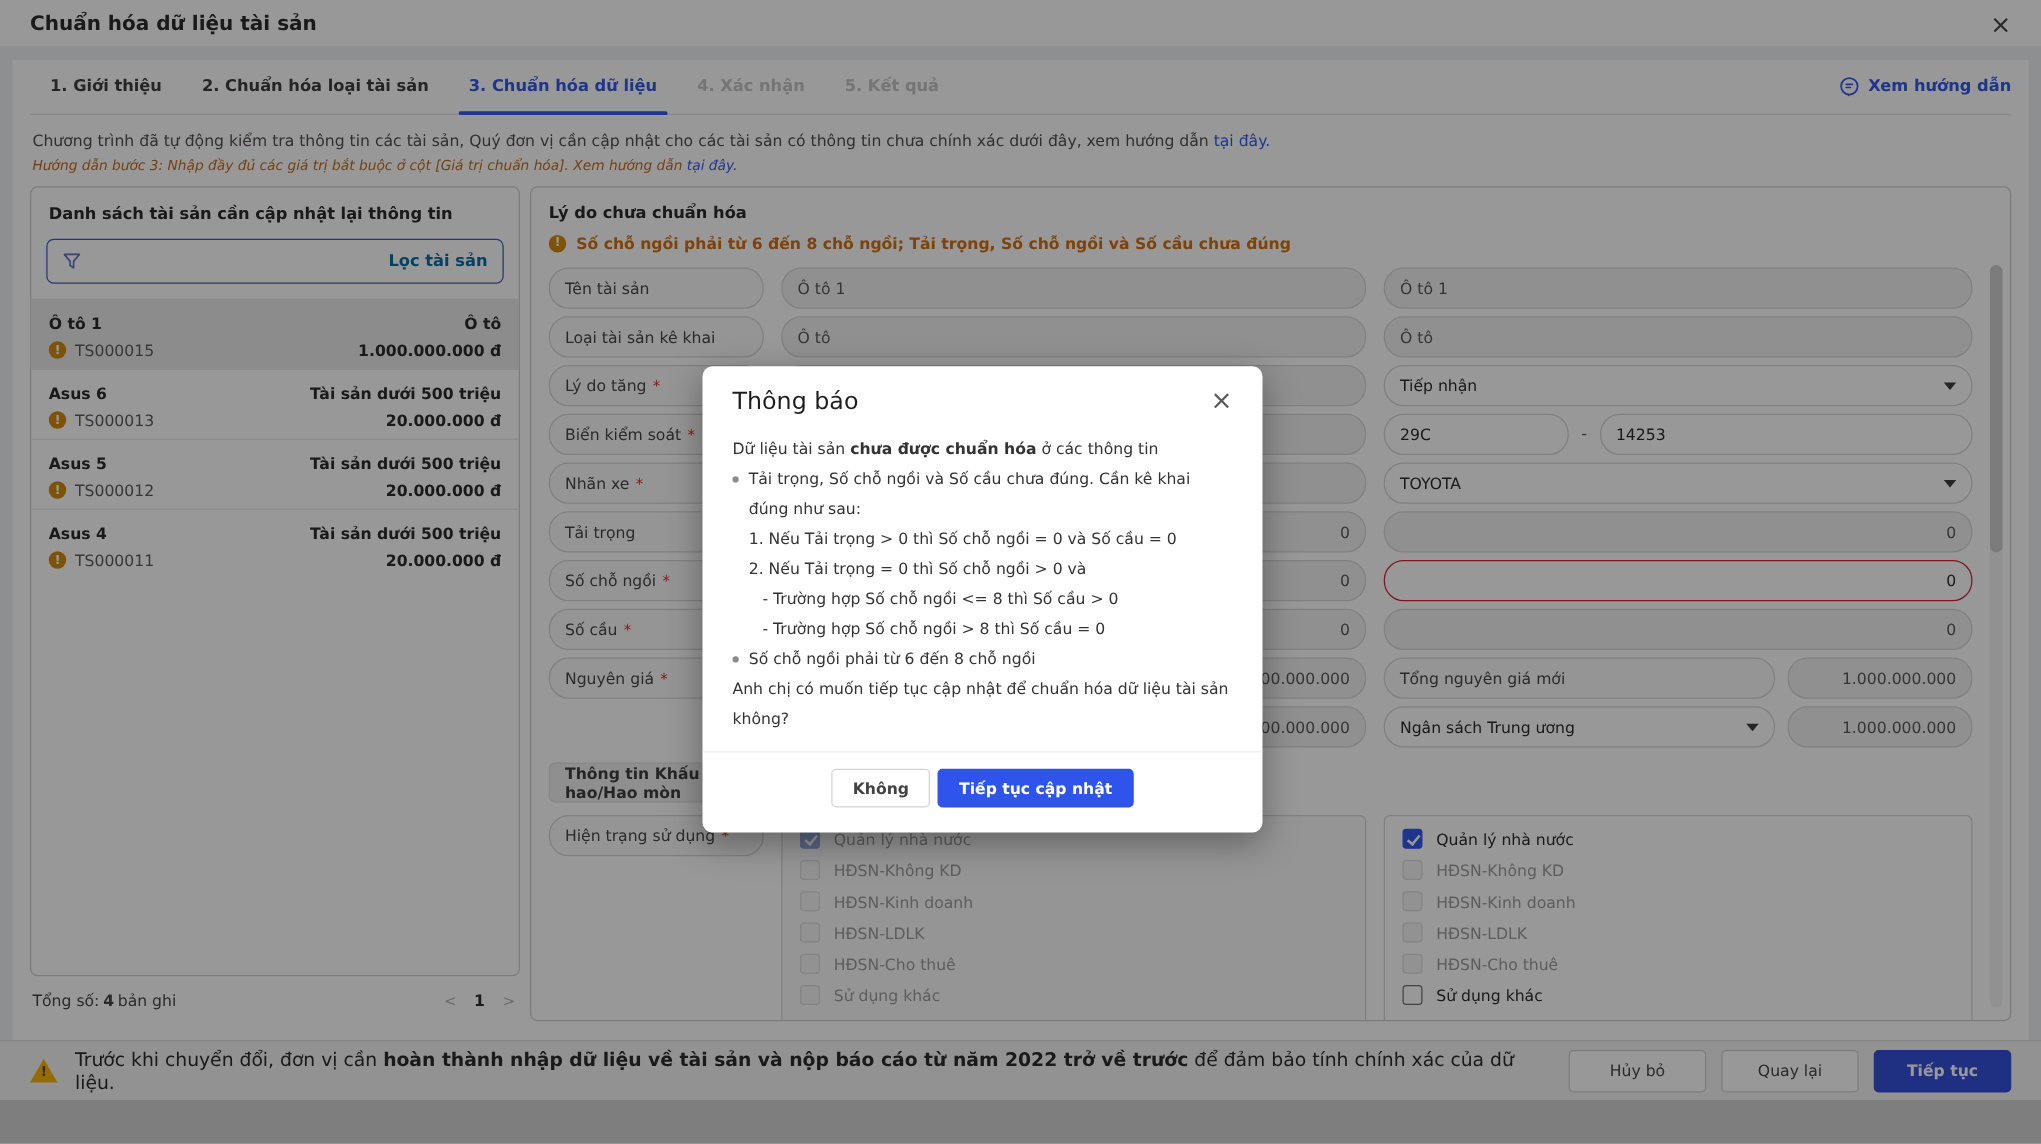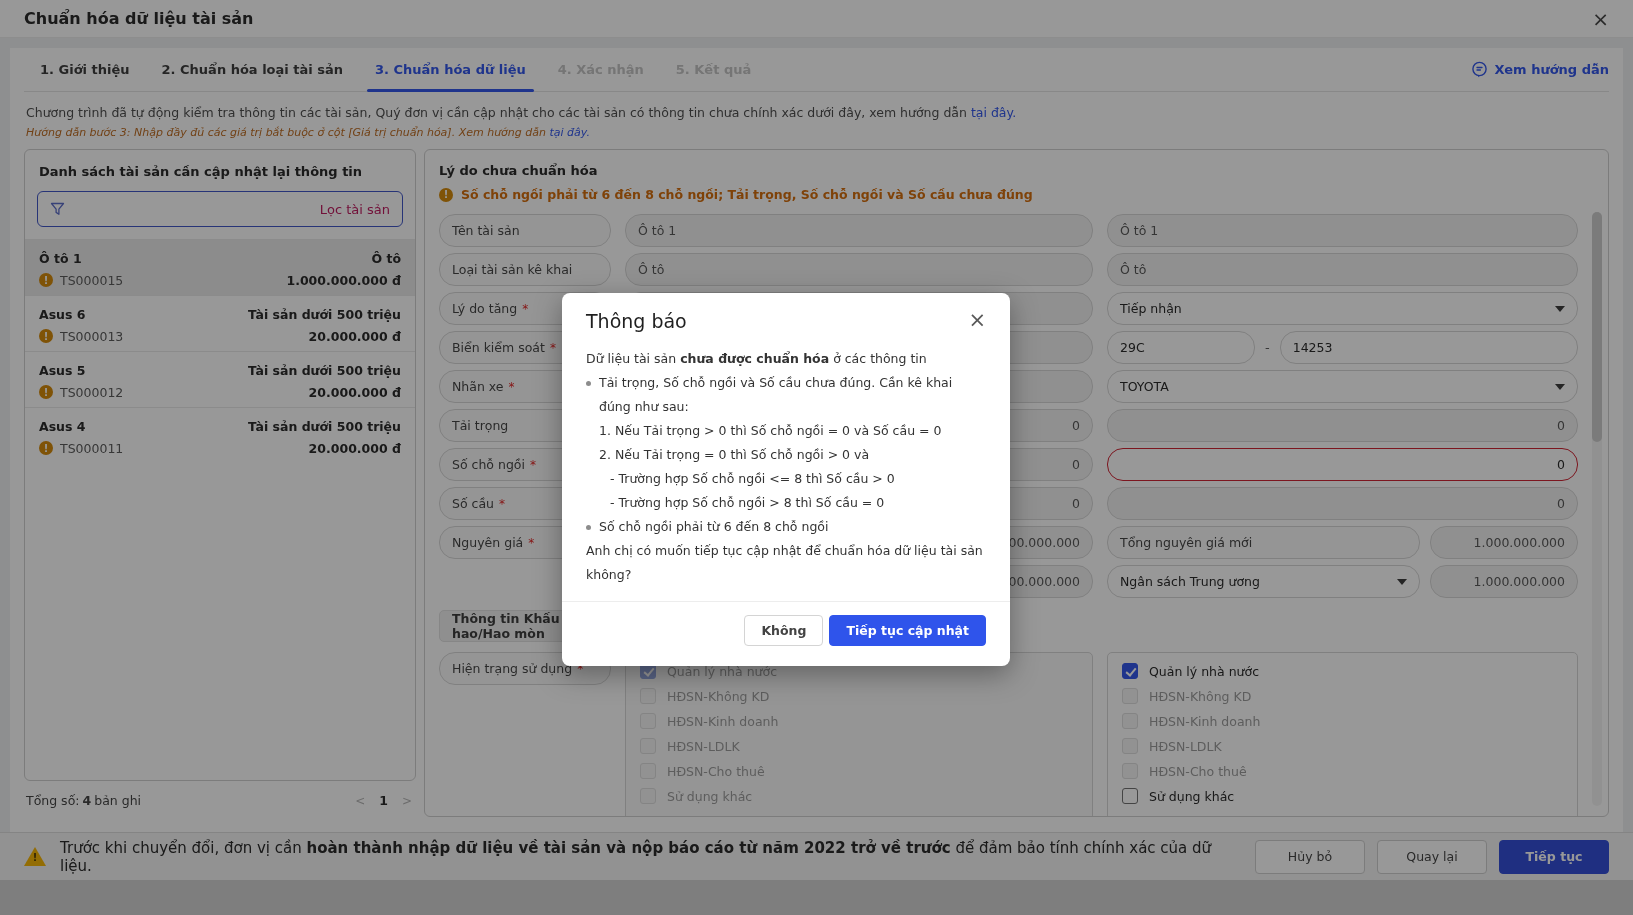--- a/index.html
+++ b/index.html
@@ -31,21 +31,21 @@
   .inline-link { color:#2f54eb; cursor:pointer; }
 
   .panels { display:flex; gap:8px; margin-top:10px; height:672px; }
 
   
   .left-col { width:392px; flex:none; display:flex; flex-direction:column; }
   .left-panel { border:1px solid #cfcfcf; border-radius:6px; height:632px; overflow:hidden; background:#fff; }
   .lp-title { font-weight:bold; font-size:13px; padding:14px 14px 10px; }
   .filter-box { margin:2px 12px 12px; height:36px; border:1px solid #3d53c6; border-radius:6px;
     display:flex; align-items:center; padding:0 12px; cursor:text; }
-  .filter-box .flabel { margin-left:auto; color:#be185d; font-size:13px; cursor:pointer; }
+  .filter-box .flabel { margin-left:auto; color:#0369a1; font-size:13px; cursor:pointer;font-weight:bold; }
   .asset-item { height:56px; padding:7px 14px 0; border-top:1px solid #e8e8e8; cursor:pointer; }
   .asset-item.selected { background:#ebebeb; }
   .ai-row { display:flex; justify-content:space-between; align-items:center; height:22px; }
   .ai-name,.ai-type { font-weight:bold; font-size:12.5px; color:#262626; }
   .ai-code { color:#595959; font-size:12.5px; display:flex; align-items:center; gap:7px; }
   .ai-value { font-weight:bold; font-size:12.5px; }
   .warn-dot { width:14px; height:14px; border-radius:50%; background:#d48806; color:#fff;
     font-size:10px; font-weight:bold; display:inline-flex; align-items:center; justify-content:center; flex:none; }
   .list-footer { display:flex; align-items:center; padding:12px 4px 0 2px; font-size:12.5px; color:#434343; }
   .list-footer b { margin:0 3px; }
@@ -123,21 +123,21 @@
   .m-head { display:flex; align-items:flex-start; }
   .m-title { font-size:19px; font-weight:normal; color:#1f1f1f; }
   .m-close { margin-left:auto; font-size:21px; color:#595959; cursor:pointer; line-height:1; }
   .m-body { margin-top:15px; font-size:12.5px; color:#333; }
   .m-line { line-height:24px; }
   .m-bullet { display:flex; gap:8px; line-height:24px; }
   .m-bullet .dot { width:5px; height:5px; border-radius:50%; background:#8c8c8c; margin-top:10px; flex:none; }
   .m-sub { padding-left:13px; line-height:24px; }
   .m-sub2 { padding-left:24px; line-height:24px; }
   .m-divider { height:1px; background:#ededed; margin:14px -24px 0; }
-  .m-foot { display:flex; justify-content:flex-end; gap:6px; padding-top:13px; }
+  .m-foot { display:flex; justify-content:center; gap:6px; padding-top:13px; }
   .m-btn { height:31px; padding:0 16px; border-radius:4px; border:1px solid #d4d4d4; background:#fff;
     font-size:12.5px; font-weight:bold; color:#434343; cursor:pointer; font-family:inherit; }
   .m-btn.primary { background:#2f54eb; border-color:#2f54eb; color:#fff; }
 </style>
 </head>
 <body>
 
 <div class="screen">
 
   <div class="titlebar">

